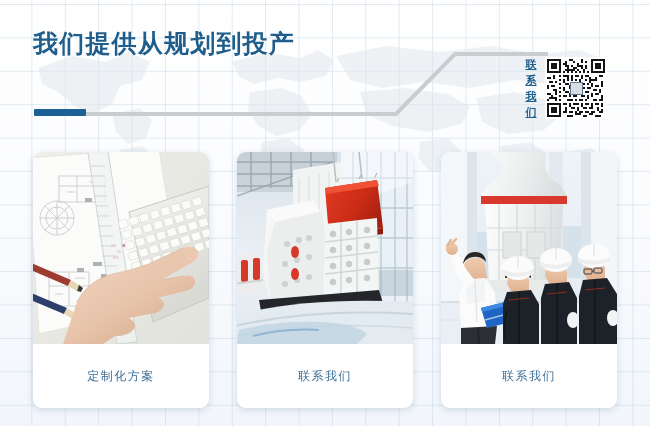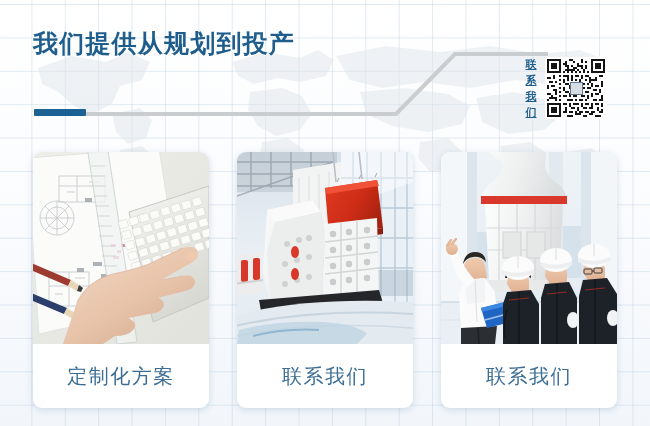--- a/index.html
+++ b/index.html
@@ -147,21 +147,21 @@
     height: 192px;
     overflow: hidden;
   }
   .card-photo svg { display: block; width: 100%; height: 100%; }
   .card-label {
     height: 64px;
     display: flex;
     align-items: center;
     justify-content: center;
     color: #3c6e95;
-    font-size: 20px;
+    font-size: 12px;
     letter-spacing: 1.5px;
   }
 </style>
 </head>
 <body>
 
 <div class="banner">
 
   <div class="bg-gradient"></div>
   <div class="bg-grid"></div>

